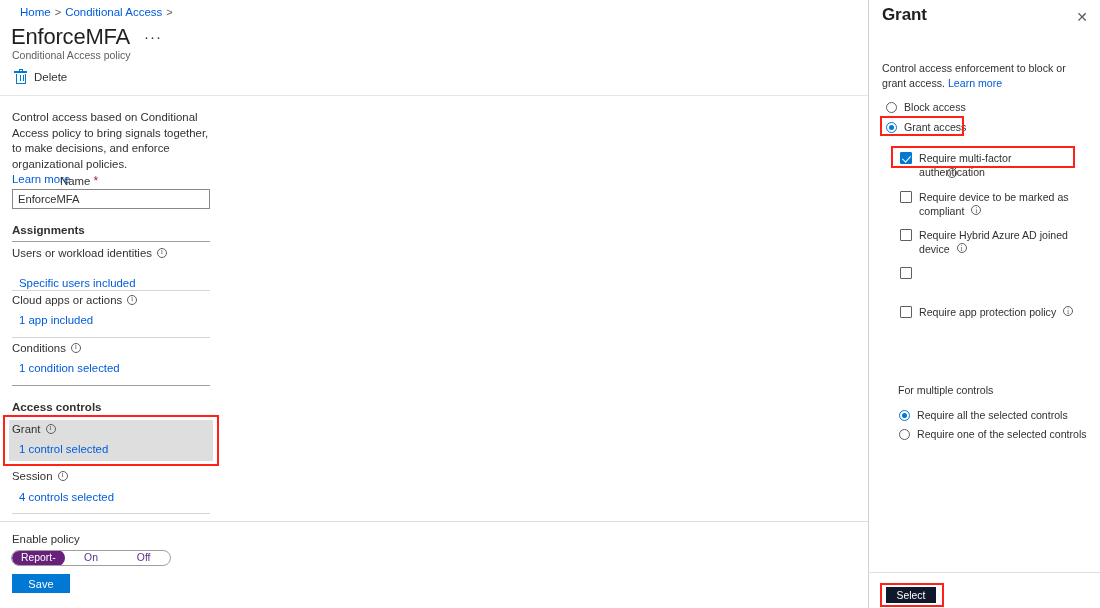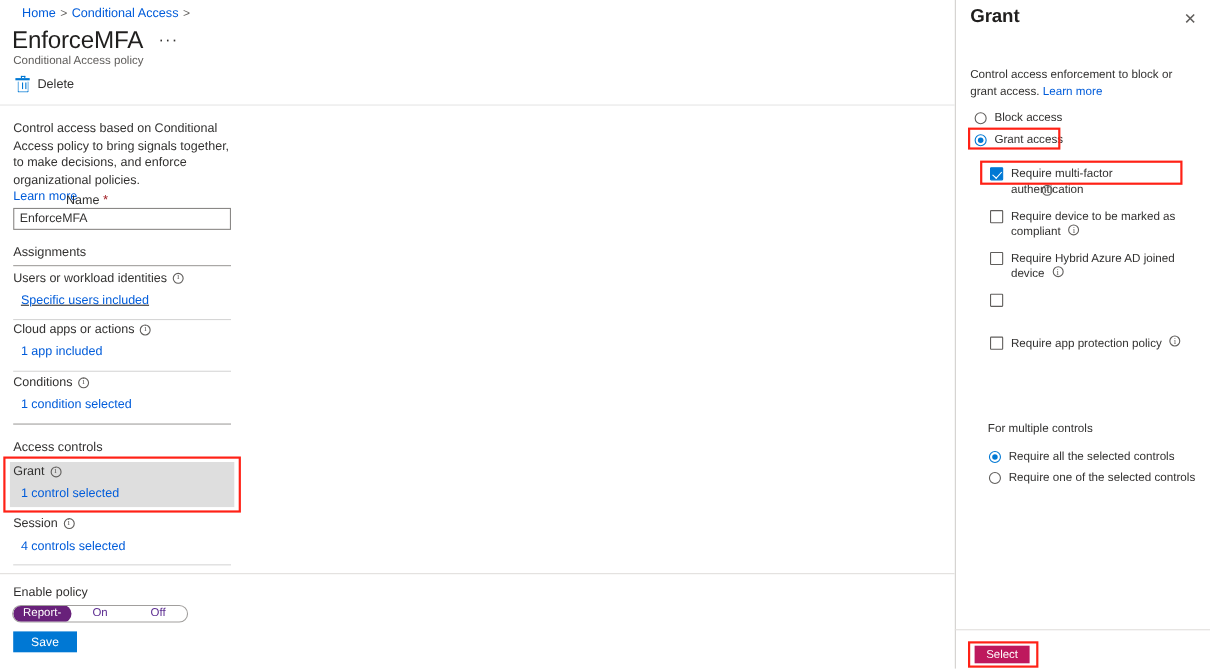--- a/index.html
+++ b/index.html
@@ -59,21 +59,21 @@
 
   .name-label { position:absolute; left:12px; top:174px;padding-left:48px; }
   .name-input {
     position:absolute; left:12px; top:189px; width:198px; height:20px;
     border:1px solid #8a8886; background:#fff; font-size:11.2px;
     padding:0 5px; color:#323130; font-family:"Liberation Sans", sans-serif;
     border-radius:0;
   }
 
   .section-head {
-    position:absolute; left:12px; font-size:11.6px; color:#323130;
+    position:absolute; left:12px; font-size:11.6px; color:#323130;font-weight:bold;
   }
 
   .hr-short { position:absolute; left:12px; width:198px; height:1px; background:#a19f9d; }
   .hr-light  { position:absolute; left:12px; width:198px; height:1px; background:#d6d6d6; }
 
   .grp-label { position:absolute; left:12px; font-size:11.4px; color:#323130; display:flex; align-items:center; gap:5px;justify-content:center;}
   .grp-value { position:absolute; left:19px; font-size:11.4px; }
 
   .info-i {
     display:inline-block; width:10px; height:10px; border:1px solid #605e5c;
@@ -164,21 +164,21 @@
   .check-sub { font-size:10.4px; line-height:13px; display:block; }
 
   .multi-head { position:absolute; left:898px; top:384px; font-size:10.6px; color:#323130; }
 
   
   .hl { position:absolute; border:2px solid #ff2116; pointer-events:none; }
 
   .panel-footer-sep { position:absolute; left:868px; top:572px; width:232px; height:1px; background:#e1dfdd; }
   .select-btn {
     position:absolute; left:886px; top:587px; width:50px; height:16px;
-    background:#be185d; color:#ffffff; border:none; font-size:10.4px;
+    background:#0f172a; color:#ffffff; border:none; font-size:10.4px;
     font-family:"Liberation Sans", sans-serif; cursor:pointer; padding:0;
   }
 </style>
 </head>
 <body>
 
 <div class="app">
 
   <div class="main-pane">
 
@@ -214,21 +214,21 @@
     </div>
     <input class="name-input" type="text" value="EnforceMFA" style="">
 
     <div class="section-head" style="top:223px;">Assignments</div>
     <div class="hr-short" style="top:241px;"></div>
 
     <div class="grp-label" style="top:247px;">
       <span>Users or workload identities</span>
       <span class="info-i"></span>
     </div>
-    <div class="grp-value" style="top:267px;text-decoration:underline;">
+    <div class="grp-value" style="top:277px;">
       <a class="link">Specific users included</a>
     </div>
     <div class="hr-light" style="top:290px;"></div>
 
     <div class="grp-label" style="top:294px;">
       <span>Cloud apps or actions</span>
       <span class="info-i"></span>
     </div>
     <div class="grp-value" style="top:314px;">
       <a class="link">1 app included</a>

